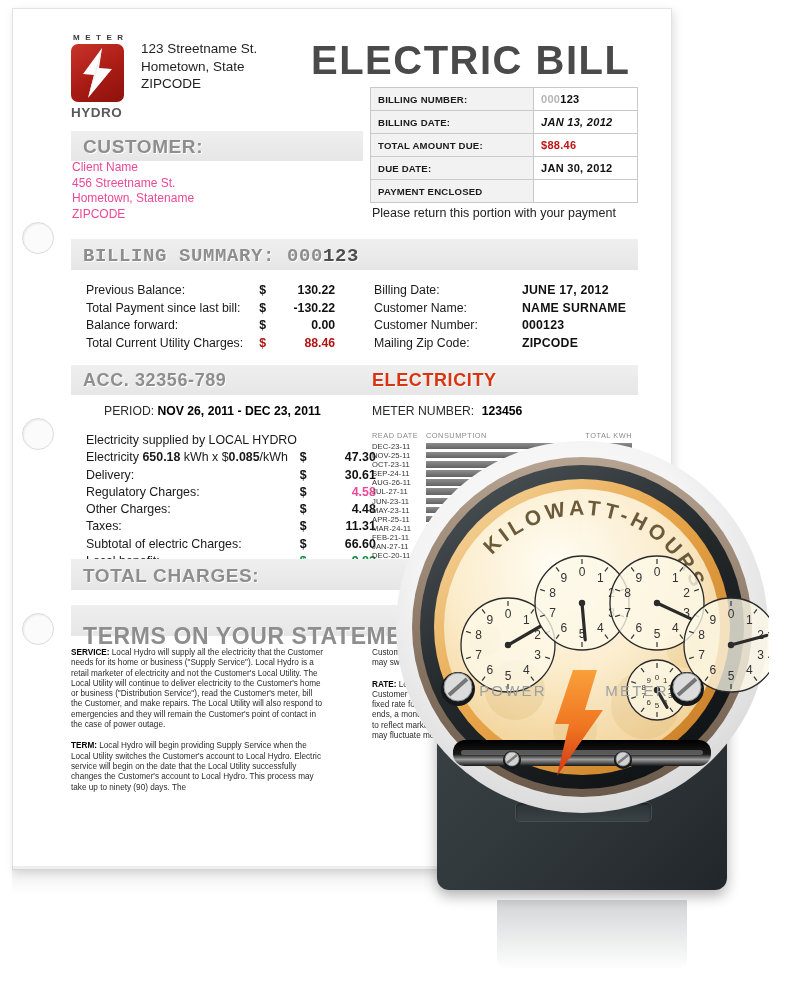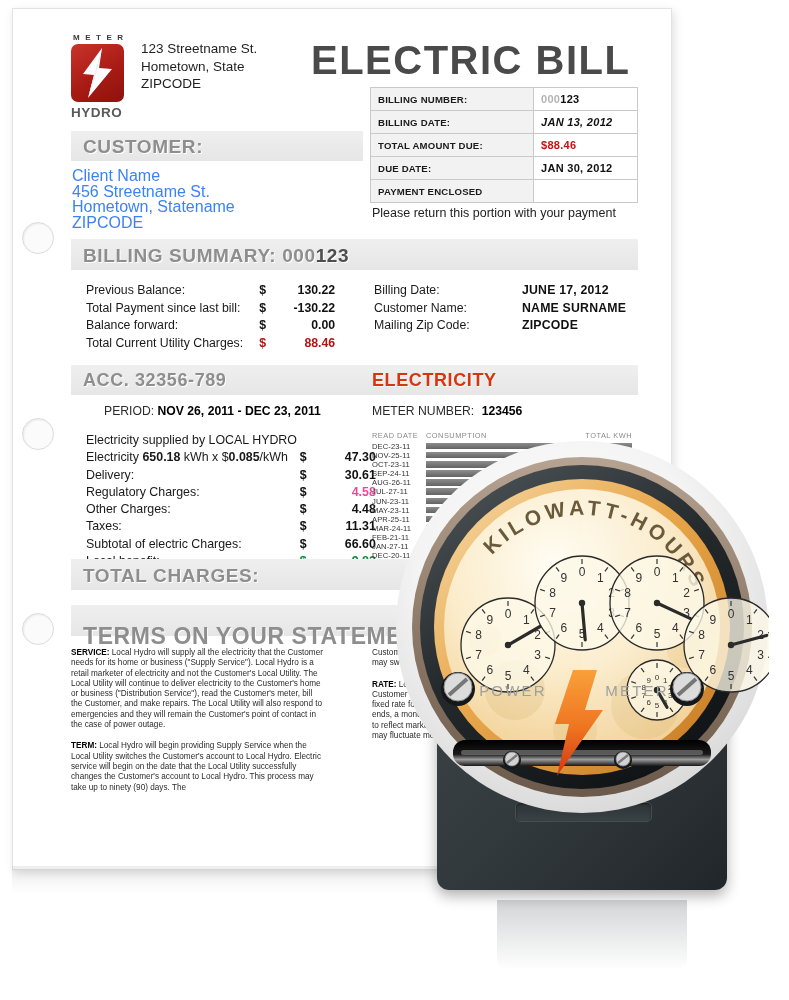--- a/index.html
+++ b/index.html
@@ -49,25 +49,25 @@
   #return-note{position:absolute;left:372px;top:206px;font-size:12.5px;color:#222;}
 
   
   .band{position:absolute;background:linear-gradient(to bottom,#efefef,#e6e6e6);
         height:30px;}
   .band-title{position:absolute;font-weight:bold;color:#8e8e8e;
               text-shadow:1px 1px 0 #fff;letter-spacing:.6px;}
 
   #cust-band{left:71px;top:131px;width:292px;}
   #cust-title{left:83px;top:136px;font-size:19px;}
-  #cust-addr{position:absolute;left:72px;top:168px;font-size:16px;color:#3b82f6;
+  #cust-addr{position:absolute;left:72px;top:160px;font-size:12px;color:#ec4899;
              line-height:15.5px;}
 
   #sum-band{left:71px;top:239px;width:567px;height:31px;}
-  #sum-title{left:83px;top:245px;font-size:19px;}
+  #sum-title{left:83px;top:245px;font-size:19px;font-family:Liberation Mono, monospace;}
   #sum-title .dark{color:#4e4e4e;}
 
   #acc-band{left:71px;top:365px;width:567px;height:30px;}
   #acc-title{left:83px;top:370px;font-size:18px;}
   #elec-title{left:372px;top:370px;font-size:18px;color:#d8340f;
               text-shadow:1px 1px 0 rgba(255,255,255,.7);}
 
   #tot-band{left:71px;top:559px;width:567px;height:31px;}
   #tot-title{left:83px;top:565px;font-size:19px;}
 
@@ -229,20 +229,24 @@
   </table>
 <table id="sum-right">
     <tbody>
       <tr>
         <td class="lbl">Billing Date:</td>
         <td class="val">JUNE 17, 2012</td>
       </tr>
       <tr>
         <td class="lbl">Customer Name:</td>
         <td class="val">NAME SURNAME</td>
+      </tr>
+      <tr>
+        <td class="lbl">Customer Number:</td>
+        <td class="val">000123</td>
       </tr>
       <tr>
         <td class="lbl">Mailing Zip Code:</td>
         <td class="val">ZIPCODE</td>
       </tr>
     </tbody>
   </table>
 
 <div class="band" id="acc-band"></div>
 <div class="band-title" id="acc-title">ACC. 32356-789</div>

